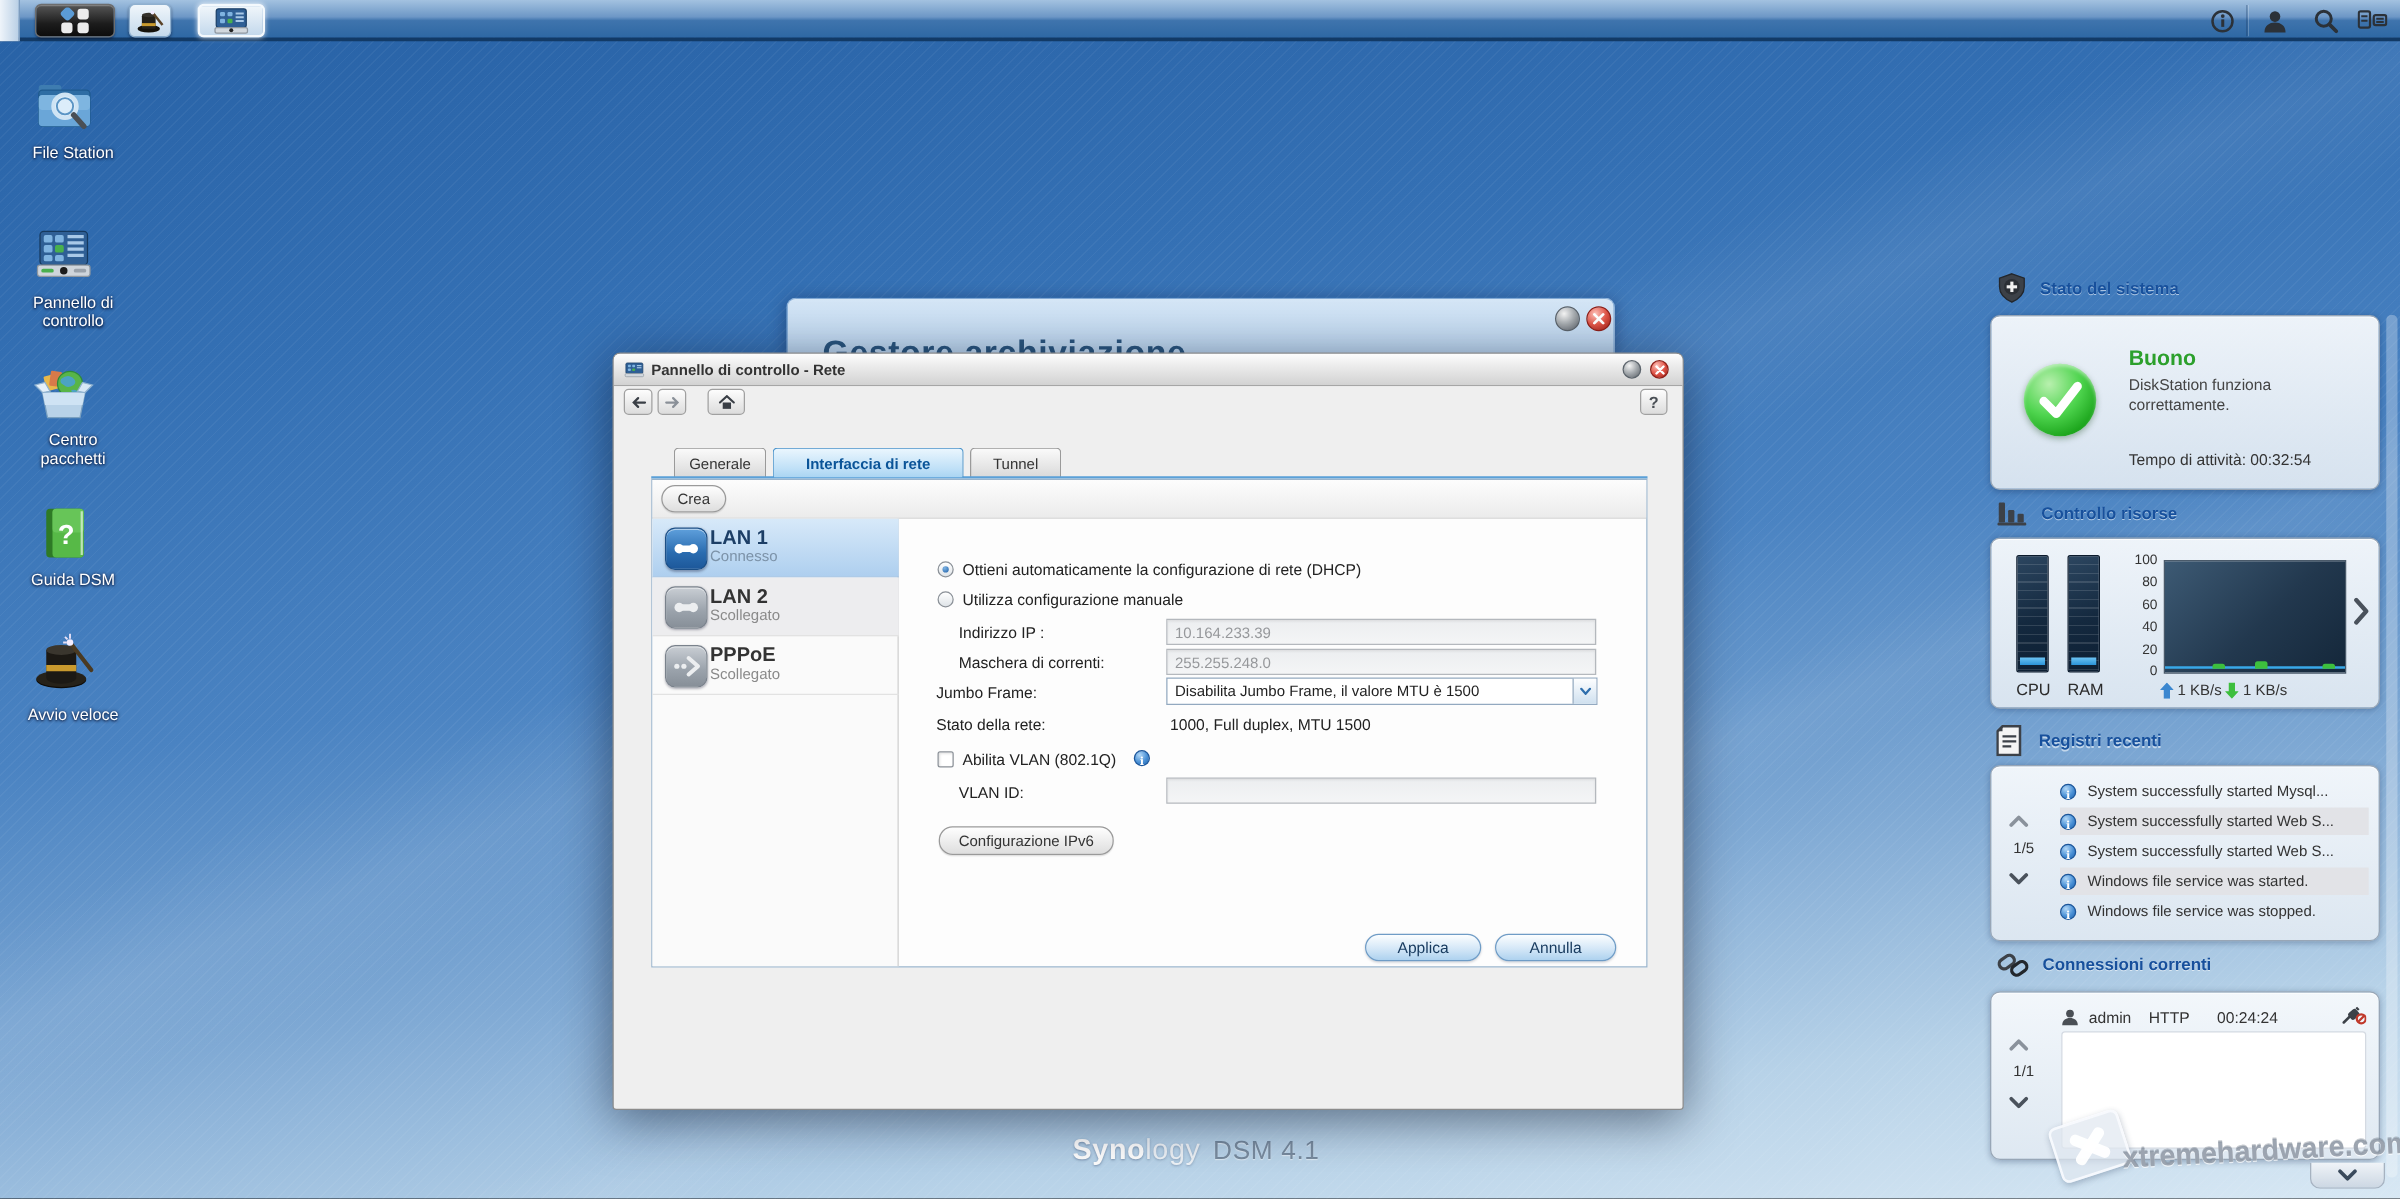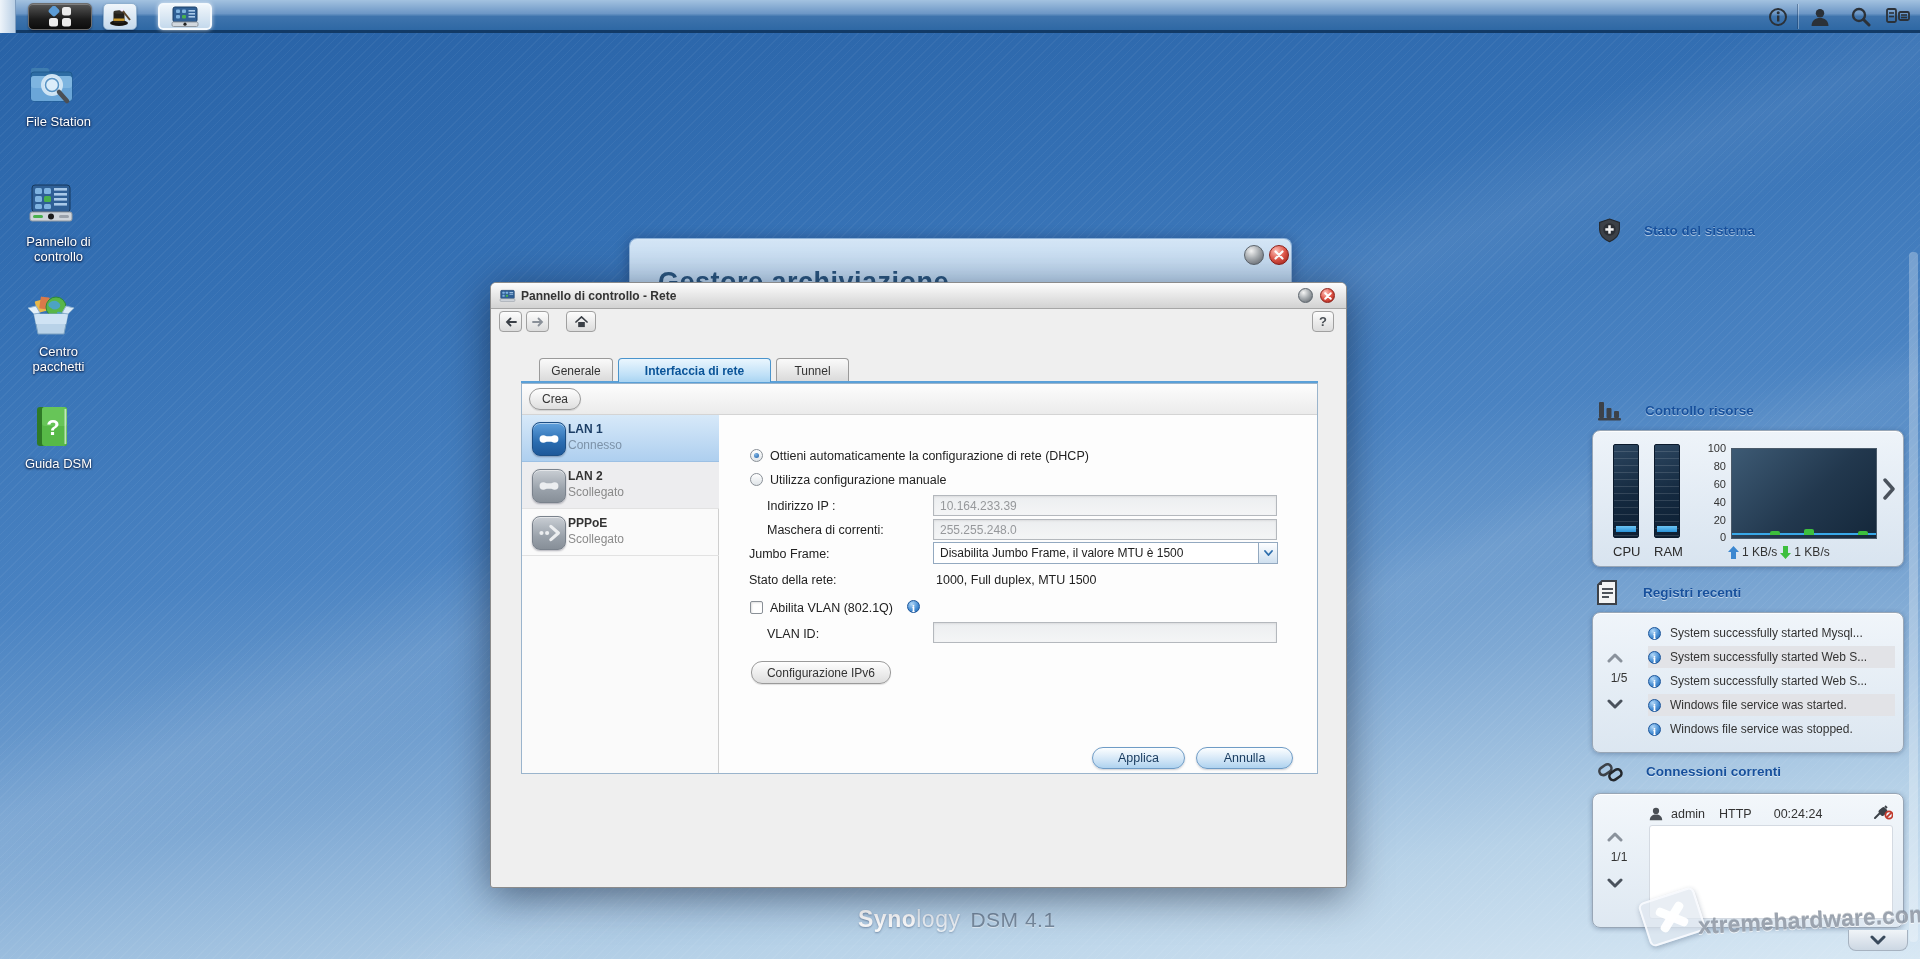--- a/index.html
+++ b/index.html
@@ -67,21 +67,21 @@
     background:linear-gradient(180deg,#fefefe,#dedede); display:flex; align-items:center; justify-content:center;
     font-size:12px; color:#333; cursor:pointer; box-shadow:0 1px 1px rgba(0,0,0,.12); }
   .iflist { position:absolute; left:0; top:31px; width:197px; bottom:0; border-right:1px solid #cfcfcf; background:#fafafa; }
   .ifrow { position:absolute; left:0; width:197px; height:47px; border-bottom:1px solid #e2e2e2; cursor:pointer; }
   .ifrow.sel { background:linear-gradient(180deg,#d7e9f9,#aecfef); border-bottom:1px solid #9cc0e4; }
   .ifrow.alt { background:#ededef; }
   .ificon { position:absolute; left:10px; top:7px; width:34px; height:34px; border-radius:8px;
     box-shadow:inset 0 1px 0 rgba(255,255,255,.5), 0 1px 2px rgba(0,0,30,.3); }
   .ific-blue { background:linear-gradient(180deg,#5fa0dc,#2a6cb0 60%,#1d589a); border:1px solid #1c4f86; }
   .ific-gray { background:linear-gradient(180deg,#c9ced4,#9aa2ab 60%,#878f98); border:1px solid #7a828c; }
-  .ifname { position:absolute; left:46px; top:7px; font-size:12px; font-weight:bold; color:#1c3e66; }
+  .ifname { position:absolute; left:46px; top:7px; font-size:16px; font-weight:bold; color:#1c3e66; }
   .ifrow:not(.sel) .ifname { color:#333; }
   .ifstatus { position:absolute; left:46px; top:23px; font-size:12px; color:#7c92a8; }
   .ifrow:not(.sel) .ifstatus { color:#8a8a8a; }
 
   .form { position:absolute; left:198px; top:31px; right:0; bottom:0; }
   .flabel { position:absolute; font-size:12.5px; color:#222; }
   .radio { position:absolute; width:13px; height:13px; border-radius:50%;
     background:linear-gradient(180deg,#fff,#dfe4e8); border:1px solid #8a9097; }
   .radio.on::after { content:""; position:absolute; left:3px; top:3px; width:5px; height:5px; border-radius:50%;
     background:radial-gradient(circle at 35% 30%,#7db4e4,#1f5fa8); }
@@ -96,21 +96,21 @@
     background:linear-gradient(180deg,#fdfeff,#cfe0ef); display:flex; align-items:center; justify-content:center; }
   .pill { position:absolute; height:22px; border:1px solid #6f9cc6; border-radius:11px;
     background:linear-gradient(180deg,#fcfeff,#d4e7f7 55%,#aed2ef); display:flex; align-items:center; justify-content:center;
     font-size:12.5px; color:#173a5e; cursor:pointer; box-shadow:0 1px 2px rgba(0,20,50,.2); }
   .isphere { display:inline-block; width:13px; height:13px; border-radius:50%; vertical-align:middle;
     background:radial-gradient(circle at 35% 28%,#b2d8f8,#4a90d5 55%,#1f63ab); border:1px solid #1b559a;
     color:#fff; text-align:center; }
   .isphere::after { content:"i"; font:bold 9px/12px "DejaVu Serif",serif; color:#fff; }
 
   
-  .whead { position:absolute; display:flex; align-items:center; gap:22px; }
+  .whead { position:absolute; display:flex; align-items:center; gap:10px; }
   .whead .t { font-weight:bold; font-size:13.5px; color:#17509c; text-shadow:0 1px 0 rgba(255,255,255,.55); }
   .wbox { position:absolute; left:1592px; width:312px; border:1px solid #98a6b6; border-radius:8px;
     background:linear-gradient(180deg,rgba(246,249,252,.95),rgba(224,233,242,.93));
     box-shadow:0 1px 5px rgba(10,30,70,.3), inset 0 1px 0 rgba(255,255,255,.8); }
   .gauge { position:absolute; width:26px; height:94px; border:1px solid #0b1a2c; border-radius:2px;
     background:linear-gradient(160deg,#2c4660,#14293f 55%,#0d1f33); overflow:hidden; }
   .gauge .lines { position:absolute; inset:0; background:repeating-linear-gradient(180deg, transparent 0 6px, rgba(255,255,255,.13) 6px 7px); }
   .gauge .fill { position:absolute; left:2px; right:2px; bottom:5px; height:6px; background:linear-gradient(180deg,#6cc4f4,#2b93d8); }
   .glabel { position:absolute; font-size:13px; color:#2b2b2b; width:26px; }
   .ytick { position:absolute; font-size:11px; color:#333; width:26px; text-align:right; }
@@ -286,20 +286,35 @@
     <svg width="50" height="46" viewBox="0 0 50 46">
       <rect x="11" y="3" width="30" height="39" rx="3" fill="#2e7a26"></rect>
       <rect x="16" y="3" width="25" height="39" rx="3" fill="#57b947"></rect>
       <rect x="16" y="3" width="25" height="19" rx="3" fill="#6cc85c" opacity=".8"></rect>
       <rect x="38.5" y="5" width="1.8" height="35" fill="#e8f5e4" opacity=".7"></rect>
       <text x="27" y="31" font-family="Liberation Sans,sans-serif" font-size="22" font-weight="bold" fill="#fff" text-anchor="middle">?</text>
     </svg>
     <div class="lbl">Guida DSM</div>
   </div>
 
+  <div class="dicon" style="top:502px">
+    <svg width="56" height="56" viewBox="0 0 56 56">
+      <ellipse cx="26" cy="42" rx="20" ry="6.5" fill="#0e0c08"></ellipse>
+      <ellipse cx="26" cy="41" rx="20" ry="6.5" fill="#26221a"></ellipse>
+      <path d="M14 18 h24 v22 a12 5 0 0 1 -24 0 z" fill="#1c1914"></path>
+      <rect x="14" y="30" width="24" height="5" fill="#c99a2e"></rect>
+      <ellipse cx="26" cy="18" rx="12" ry="4" fill="#3a362e"></ellipse>
+      <line x1="33" y1="12" x2="50" y2="34" stroke="#4a3a22" stroke-width="3.4" stroke-linecap="round"></line>
+      <circle cx="33" cy="12" r="2.6" fill="#f4eeff"></circle>
+      <line x1="33" y1="5" x2="33" y2="9" stroke="#e8e2f8" stroke-width="1.5"></line>
+      <line x1="27.5" y1="12" x2="30.5" y2="12" stroke="#e8e2f8" stroke-width="1.5"></line>
+      <line x1="29" y1="7.5" x2="31" y2="9.5" stroke="#e8e2f8" stroke-width="1.5"></line>
+    </svg>
+    <div class="lbl">Avvio veloce</div>
+  </div>
 
   <div class="bgwin">
     <div class="t">Gestore archiviazione</div>
     <div class="sphere sph-gray" style="position:absolute;left:614px;top:6px;width:20px;height:20px"></div>
     <div class="sphere sph-red" style="position:absolute;left:639px;top:6px;width:20px;height:20px">
       <svg width="10" height="10" viewBox="0 0 10 10">
         <path d="M1.5 1.5 L8.5 8.5 M8.5 1.5 L1.5 8.5" stroke="#fff" stroke-width="2.2" stroke-linecap="round"></path>
         </svg>
     </div>
   </div>
@@ -434,20 +449,32 @@
 
   <div class="whead" style="left:1597px;top:218px">
     <svg width="25" height="25" viewBox="0 0 24 24">
       <path d="M12 1 L21.5 4.3 V11 C21.5 17 17 20.5 12 22.8 C7 20.5 2.5 17 2.5 11 V4.3 Z" fill="#3c4148" stroke="#23272c"></path>
       <circle cx="12" cy="11" r="6" fill="#2b2f35"></circle>
       <rect x="10.8" y="7" width="2.4" height="8" fill="#f2f2f2"></rect>
         <rect x="8" y="9.8" width="8" height="2.4" fill="#f2f2f2"></rect>
     </svg>
     <span class="t">Stato del sistema</span>
   </div>
+  <div class="wbox" style="top:252px;height:140px">
+    <div style="position:absolute;left:26px;top:38px;width:58px;height:58px;border-radius:50%;
+      background:radial-gradient(circle at 35% 28%,#b8f0ae,#4ed44e 45%,#17a017 80%,#0d8a0d);
+      box-shadow:0 2px 5px rgba(10,60,10,.35), inset 0 2px 3px rgba(255,255,255,.5)">
+      <svg width="58" height="58" viewBox="0 0 58 58">
+          <path d="M16 30 L26 40 L43 18" fill="none" stroke="#fff" stroke-width="7" stroke-linecap="round" stroke-linejoin="round"></path>
+        </svg>
+    </div>
+    <div style="position:absolute;left:110px;top:24px;font-size:17px;font-weight:bold;color:#2ca02c">Buono</div>
+    <div style="position:absolute;left:110px;top:47px;width:150px;font-size:12.5px;color:#444;line-height:16px">DiskStation funziona correttamente.</div>
+    <div style="position:absolute;left:110px;top:108px;font-size:12.5px;color:#333">Tempo di attività: 00:32:54</div>
+  </div>
 
   <div class="whead" style="left:1597px;top:398px">
     <svg width="26" height="24" viewBox="0 0 26 24">
       <rect x="2" y="4" width="5" height="16" rx="1" fill="#3c4148"></rect>
       <rect x="9.5" y="10" width="5" height="10" rx="1" fill="#3c4148"></rect>
       <rect x="17" y="13" width="5" height="7" rx="1" fill="#3c4148"></rect>
       <rect x="1" y="20" width="23" height="2.4" rx="1" fill="#3c4148"></rect>
     </svg>
     <span class="t">Controllo risorse</span>
   </div>

